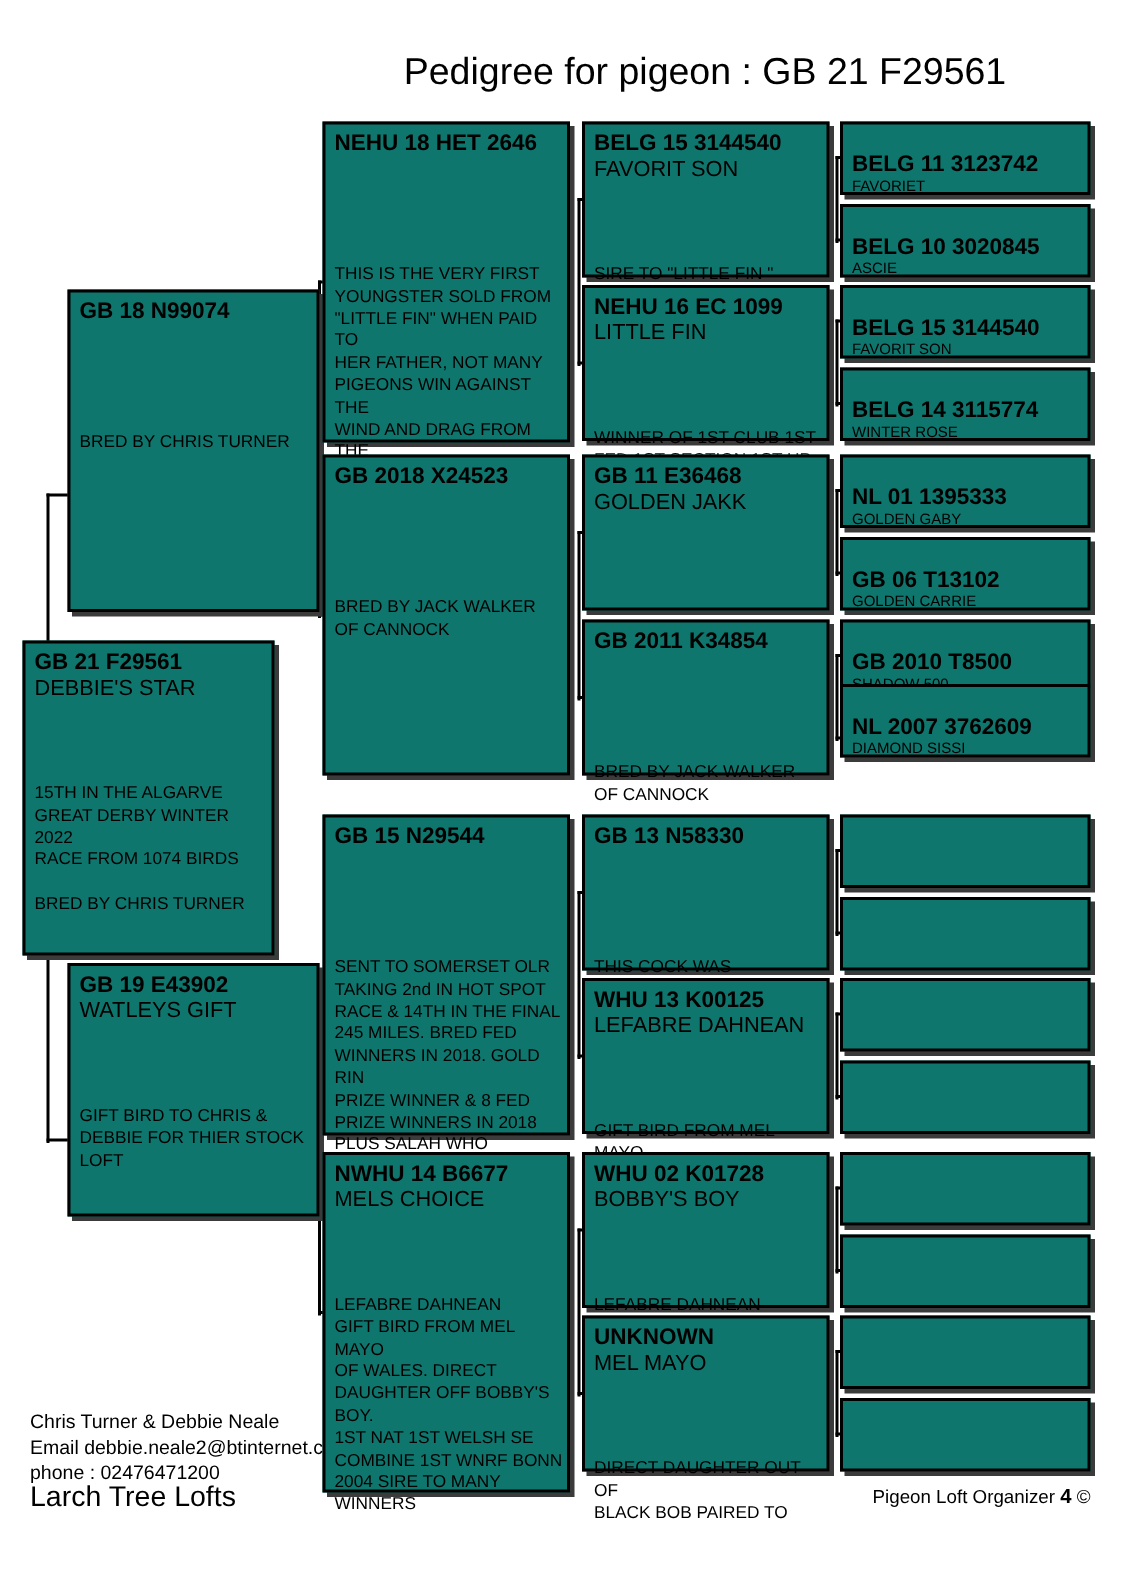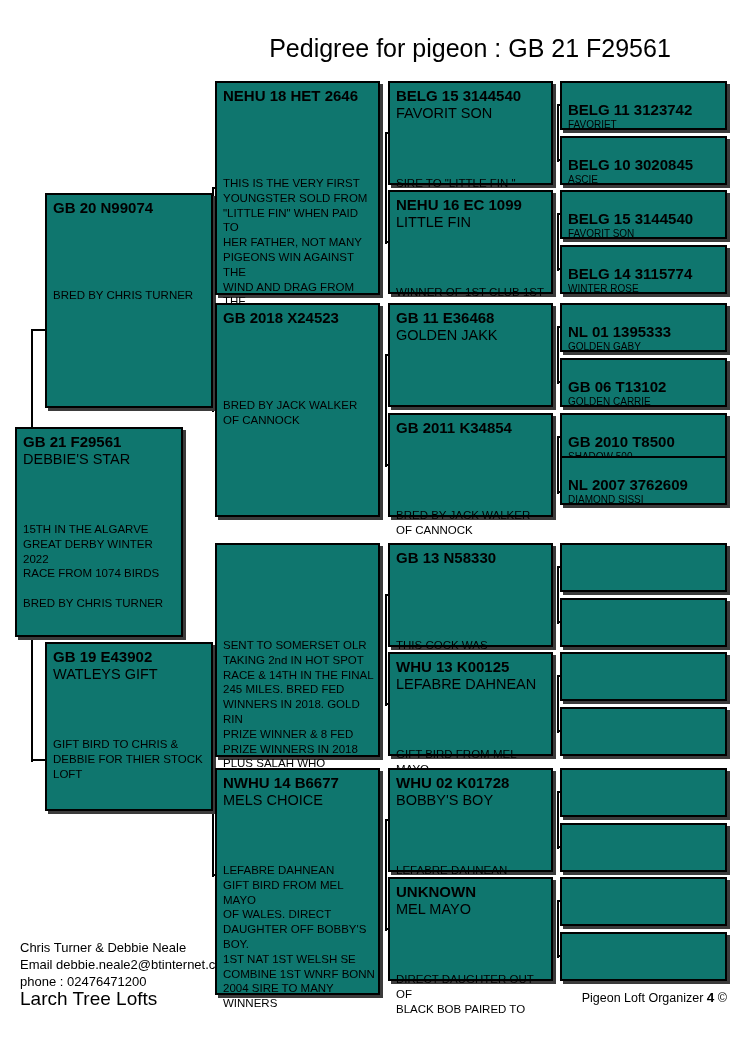--- a/index.html
+++ b/index.html
@@ -100,21 +100,21 @@
     <div class="pbox-ring">GB 21 F29561</div>
     <div class="pbox-name">DEBBIE'S STAR</div>
     <div class="pbox-comment">15TH IN THE ALGARVE
 GREAT DERBY WINTER 2022
 RACE FROM 1074 BIRDS
 
 BRED BY CHRIS TURNER</div>
   </div>
 
   <div class="pbox" style="left:45px;top:193px;width:168px;height:215px">
-    <div class="pbox-ring">GB 20 N99074</div>
+    <div class="pbox-ring">GB 18 N99074</div>
     <div class="pbox-name"></div>
     <div class="pbox-comment">BRED BY CHRIS TURNER</div>
   </div>
   <div class="pbox" style="left:45px;top:642px;width:168px;height:169px">
     <div class="pbox-ring">GB 19 E43902</div>
     <div class="pbox-name">WATLEYS GIFT</div>
     <div class="pbox-comment">GIFT BIRD TO CHRIS &amp;
 DEBBIE FOR THIER STOCK
 LOFT</div>
   </div>
@@ -131,20 +131,21 @@
 QUEENS CUP BY 8MINS SHE
 IS VERY SPECIAL</div>
   </div>
   <div class="pbox" style="left:215px;top:303px;width:165px;height:214px">
     <div class="pbox-ring">GB 2018 X24523</div>
     <div class="pbox-name"></div>
     <div class="pbox-comment">BRED BY JACK WALKER
 OF CANNOCK</div>
   </div>
   <div class="pbox" style="left:215px;top:543px;width:165px;height:214px">
+    <div class="pbox-ring">GB 15 N29544</div>
     <div class="pbox-name"></div>
     <div class="pbox-comment">SENT TO SOMERSET OLR
 TAKING 2nd IN HOT SPOT
 RACE &amp; 14TH IN THE FINAL
 245 MILES. BRED FED
 WINNERS IN 2018. GOLD RIN
 PRIZE WINNER &amp; 8 FED
 PRIZE WINNERS IN 2018
 PLUS SALAH WHO FINISHED
 70TH IN FINALDERBY ARONA

